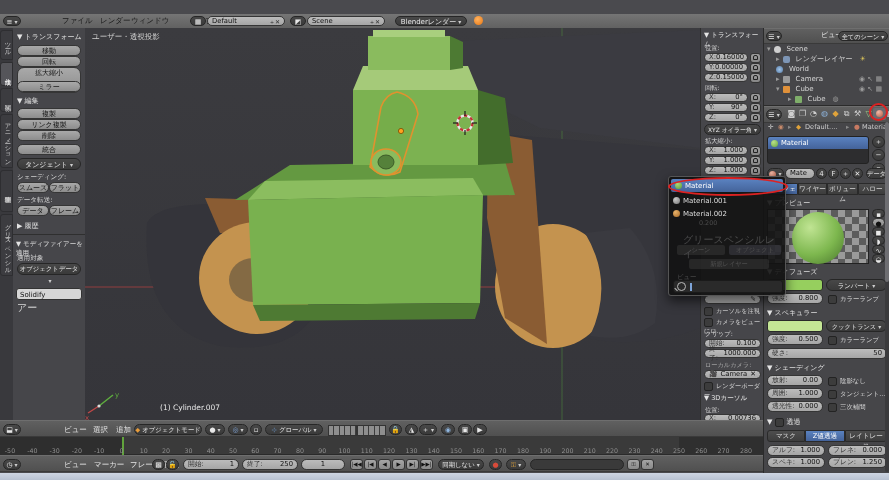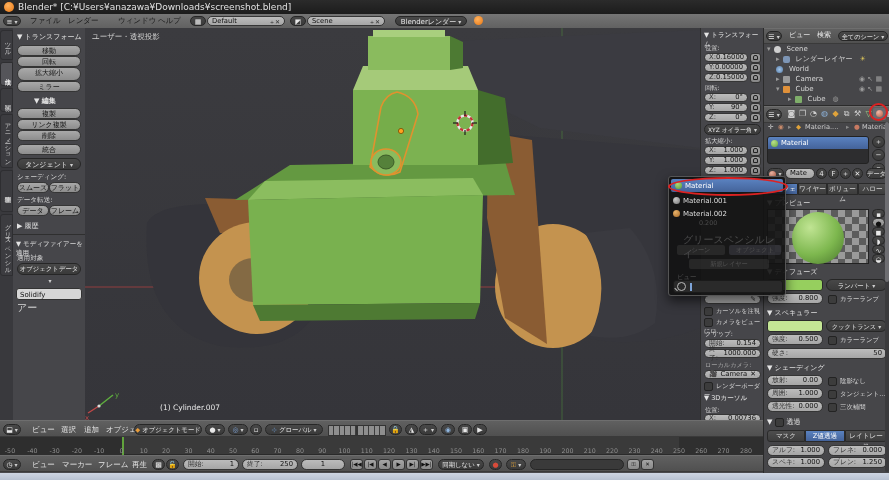--- a/index.html
+++ b/index.html
@@ -4,21 +4,21 @@
 <style>
   html,body{margin:0;padding:0;background:#222;}
   .root{position:relative;width:889px;height:480px;overflow:hidden;
         font-family:"DejaVu Sans",sans-serif;font-size:8px;color:#ddd;
         background:#4a4a4e;-webkit-font-smoothing:antialiased;}
   .abs{position:absolute;}
   
   .titlebar{background:linear-gradient(#2b2b2b,#1c1c1c);color:#e2e2e2;font-size:9px;line-height:14px;}
   .infobar{background:linear-gradient(#757575,#616161);border-bottom:1px solid #333;color:#1c1c1c;}
   .hdr{background:linear-gradient(#606060,#505050);border-top:1px solid #6e6e6e;border-bottom:1px solid #3a3a3a;color:#ddd;}
-  .menu{display:inline-block;padding:0 6px;font-size:7.5px;line-height:15px;color:#e6e6e6;cursor:default;}
+  .menu{display:inline-block;padding:0 6px;font-size:7.5px;line-height:15px;color:#e6e6e6;cursor:default;margin-left:32px;}
   .menu.dark{color:#1a1a1a;}
   
   .btn{background:linear-gradient(#a9a9a9,#8d8d8d);border:1px solid #353535;border-radius:7px;
        color:#111;font-size:7px;text-align:center;box-sizing:border-box;line-height:10px;}
   .btn-dark{background:linear-gradient(#484848,#3a3a3a);border:1px solid #262626;border-radius:7px;
        color:#e8e8e8;font-size:7px;text-align:center;box-sizing:border-box;line-height:10px;}
   .field{background:linear-gradient(#bcbcbc,#a6a6a6);border:1px solid #353535;border-radius:7px;
        color:#111;font-size:6.8px;box-sizing:border-box;display:flex;justify-content:space-between;
        align-items:center;padding:0 4px;line-height:9px;}
   .field .lab{color:#333;}
@@ -50,30 +50,26 @@
   .lens{display:inline-block;width:7px;height:7px;border:1.3px solid #bbb;border-radius:50%;position:relative;}
   .lens:after{content:"";position:absolute;width:4px;height:1.3px;background:#bbb;left:-4px;top:6px;transform:rotate(45deg);}
   .olrow{position:absolute;height:10px;font-size:7px;color:#d5d5d5;display:flex;align-items:center;gap:3px;}
   .tgl{font-size:7px;color:#9a9a9a;line-height:10px;}
 </style>
 </head>
 <body>
 
 <div class="root">
 
-  <div class="abs titlebar" style="left:0;top:0;width:889px;height:14px;">
-    <span class="abs" style="left:4px;top:2px;width:10px;height:10px;border-radius:50%;background:radial-gradient(circle at 40% 35%,#ffb25e,#e87612);"></span>
-    <span class="abs" style="left:18px;top:0;">Blender* [C:¥Users¥anazawa¥Downloads¥screenshot.blend]</span>
-  </div>
 
   <div class="abs infobar" style="left:0;top:14px;width:889px;height:14px;">
     <span class="abs btn-dark" style="left:3px;top:2px;width:18px;height:10px;">≡<span class="caret">▾</span></span>
     <span class="menu dark abs" style="left:24px;top:-1px;">ファイル</span>
     <span class="menu dark abs" style="left:62px;top:-1px;">レンダー</span>
-    <span class="menu dark abs" style="left:112px;top:-1px;text-align:center;">ウィンドウ</span>
+    <span class="menu dark abs" style="left:93px;top:-1px;text-align:center;">ウィンドウ</span>
     <span class="menu dark abs" style="left:152px;top:-1px;">ヘルプ</span>
     <span class="abs btn-dark" style="left:190px;top:2px;width:16px;height:10px;">▦</span>
     <span class="abs field" style="left:207px;top:2px;width:78px;height:10px;">
         <span>Default</span>
         <span class="caret">＋✕</span>
       </span>
     <span class="abs btn-dark" style="left:290px;top:2px;width:16px;height:10px;">◩</span>
     <span class="abs field" style="left:307px;top:2px;width:78px;height:10px;">
         <span>Scene</span>
         <span class="caret">＋✕</span>
@@ -88,23 +84,23 @@
       <div class="vtab abs" style="left:0;top:2px;height:30px;">ツール</div>
       <div class="vtab active abs" style="left:0;top:34px;height:24px;">作成</div>
       <div class="vtab abs" style="left:0;top:60px;height:24px;">関係</div>
       <div class="vtab abs" style="left:0;top:86px;height:54px;">アニメーション</div>
       <div class="vtab abs" style="left:0;top:142px;height:42px;">物理演算</div>
       <div class="vtab abs" style="left:0;top:186px;height:62px;">グリースペンシル</div>
     </div>
     <div class="ptitle abs" style="left:17px;top:4px;">▼ <span>トランスフォーム</span></div>
     <div class="btn abs" style="left:17px;top:17px;width:64px;height:11px;">移動</div>
     <div class="btn abs" style="left:17px;top:28px;width:64px;height:11px;">回転</div>
-    <div class="btn abs" style="left:17px;top:39px;width:64px;height:14px;">拡大縮小</div>
+    <div class="btn abs" style="left:17px;top:39px;width:64px;height:26px;">拡大縮小</div>
     <div class="btn abs" style="left:17px;top:53px;width:64px;height:11px;">ミラー</div>
-    <div class="ptitle abs" style="left:34px;top:68px;font-weight:bold;">▼ <span>編集</span></div>
+    <div class="ptitle abs" style="left:17px;top:68px;">▼ <span>編集</span></div>
     <div class="btn abs" style="left:17px;top:80px;width:64px;height:11px;">複製</div>
     <div class="btn abs" style="left:17px;top:91px;width:64px;height:11px;">リンク複製</div>
     <div class="btn abs" style="left:17px;top:102px;width:64px;height:11px;">削除</div>
     <div class="btn abs" style="left:17px;top:116px;width:64px;height:11px;">統合</div>
     <div class="btn-dark abs" style="left:17px;top:130px;width:64px;height:12px;line-height:11px;"><span>タンジェント</span><span class="caret">▾</span></div>
     <div class="label abs" style="left:17px;top:145px;font-size:6.6px;">シェーディング:</div>
     <div class="btn abs" style="left:17px;top:154px;width:32px;height:11px;">スムーズ</div>
     <div class="btn abs" style="left:49px;top:154px;width:32px;height:11px;">フラット</div>
     <div class="label abs" style="left:17px;top:168px;font-size:6.6px;">データ転送:</div>
     <div class="btn abs" style="left:17px;top:177px;width:32px;height:11px;">データ</div>
@@ -234,21 +230,21 @@
 
     <div class="field abs" style="left:3px;top:267px;width:57px;height:9px;">
         <span></span>
         <span style="color:#333;">✎</span>
       </div>
     <div class="label abs" style="left:3px;top:279px;font-size:6.2px;"><span class="chk"></span><span>カーソルを注視</span></div>
     <div class="label abs" style="left:3px;top:290px;font-size:6.2px;"><span class="chk"></span><span>カメラをビューにロ...</span></div>
     <div class="label abs" style="left:4px;top:302px;font-size:6.3px;">クリップ:</div>
     <div class="field abs" style="left:3px;top:311px;width:57px;height:9px;">
         <span class="lab">開始:</span>
-        <span>0.154</span>
+        <span>0.100</span>
       </div>
     <div class="field abs" style="left:3px;top:321px;width:57px;height:9px;">
         <span class="lab">終了:</span>
         <span>1000.000</span>
       </div>
     <div class="label abs" style="left:4px;top:333px;font-size:6.2px;color:#aaa;">ローカルカメラ:</div>
     <div class="field abs" style="left:3px;top:342px;width:57px;height:9px;">
         <span>🎥</span>
         <span>Camera</span>
         <span>✕</span>
@@ -415,21 +411,21 @@
       <span class="tab-ico abs" style="left:98px;top:1px;color:#9bc47f;">▽</span>
       <span class="tab-ico abs" style="left:109px;top:1px;background:#6b6b70;"><span class="dot" style="background:radial-gradient(circle at 35% 30%,#f0b9a8,#b85a42);margin:0;"></span></span>
       <span class="tab-ico abs" style="left:120px;top:1px;">▦</span>
     </div>
 
     <div class="abs" style="left:0;top:16px;width:126px;height:12px;font-size:6.6px;color:#cfcfcf;">
       <span class="abs" style="left:4px;top:1px;">✛</span>
       <span class="abs" style="left:14px;top:1px;color:#c88a6a;">◉</span>
       <span class="abs" style="left:24px;top:1px;color:#888;">▸</span>
       <span class="abs" style="left:32px;top:1px;color:#e0a33a;">◆</span>
-      <span class="abs" style="left:41px;top:1px;">Materia....</span>
+      <span class="abs" style="left:41px;top:1px;">Default....</span>
       <span class="abs" style="left:82px;top:1px;color:#888;">▸</span>
       <span class="abs" style="left:90px;top:1px;color:#c87a62;">●</span>
       <span class="abs" style="left:98px;top:1px;">Materia</span>
     </div>
 
     <div class="abs" style="left:3px;top:30px;width:102px;height:28px;background:#2d2d2f;border:1px solid #222;border-radius:3px;box-sizing:border-box;">
       <div style="height:12px;background:linear-gradient(#5a82c0,#44639a);border-radius:2px 2px 0 0;display:flex;align-items:center;padding:0 3px;font-size:6.8px;color:#fff;">
         <span class="dot" style="background:radial-gradient(circle at 35% 30%,#b8e08a,#6ba83e);"></span>
         <span>Material</span>
       </div>

